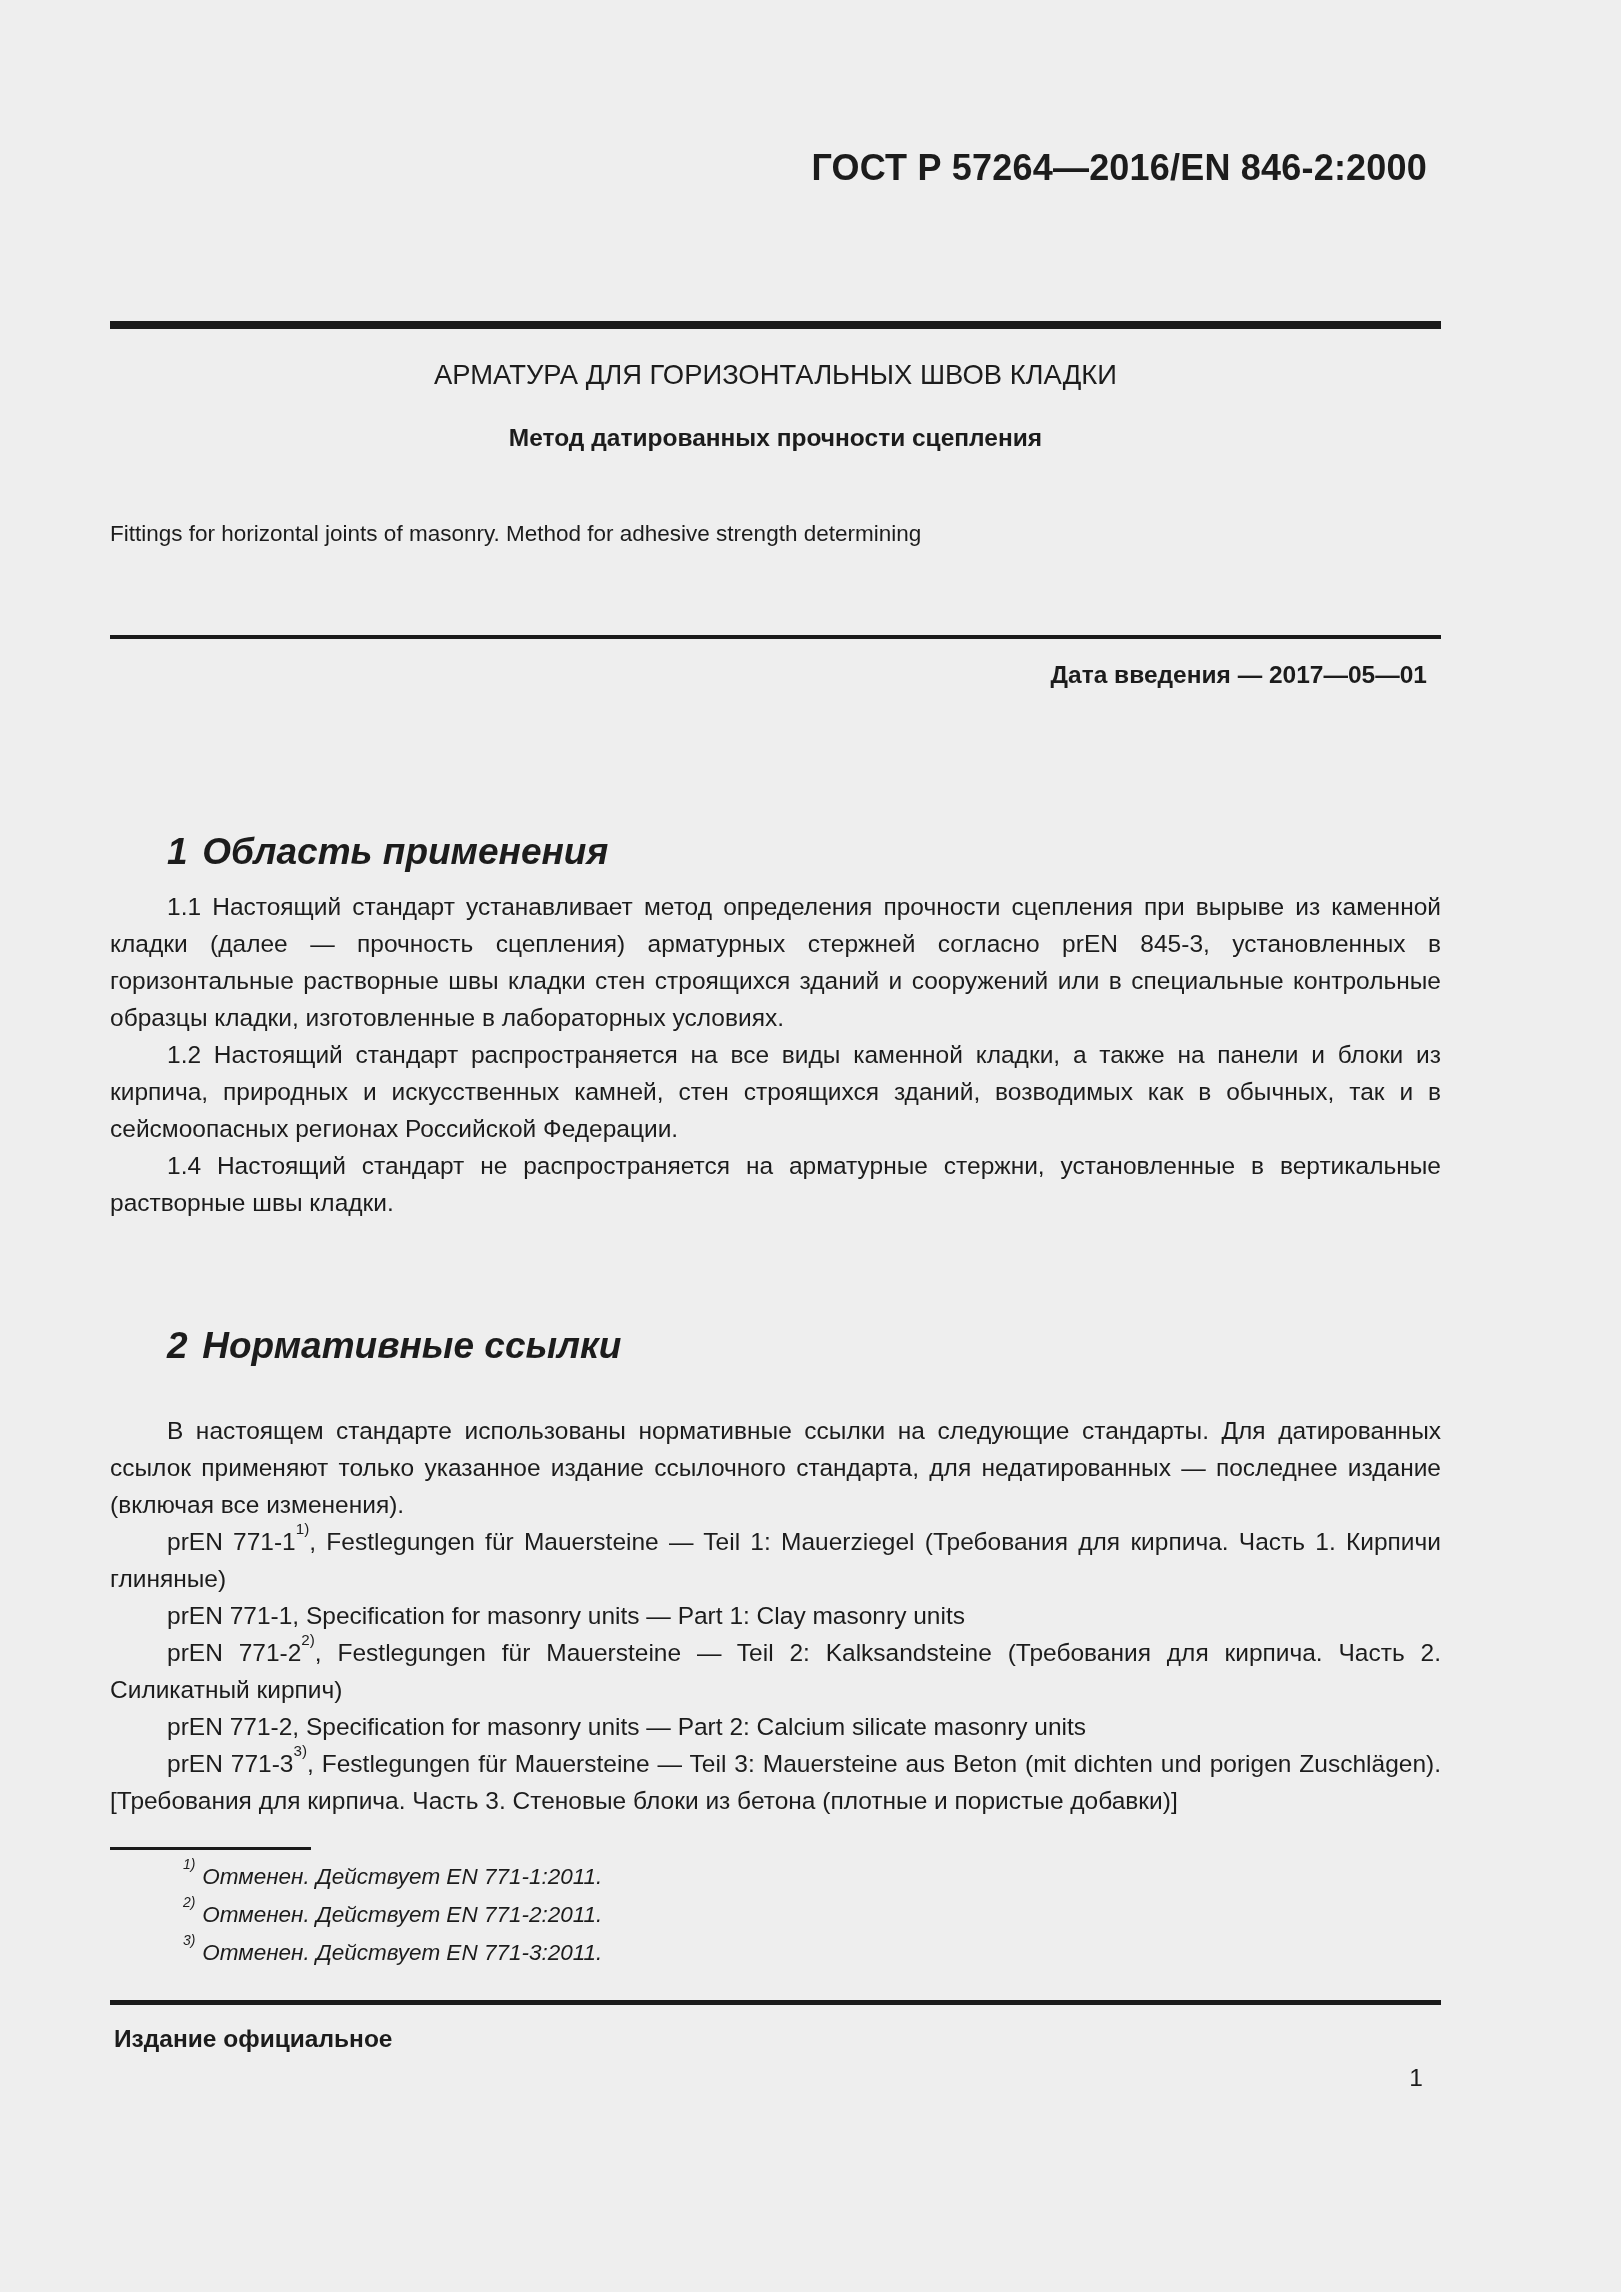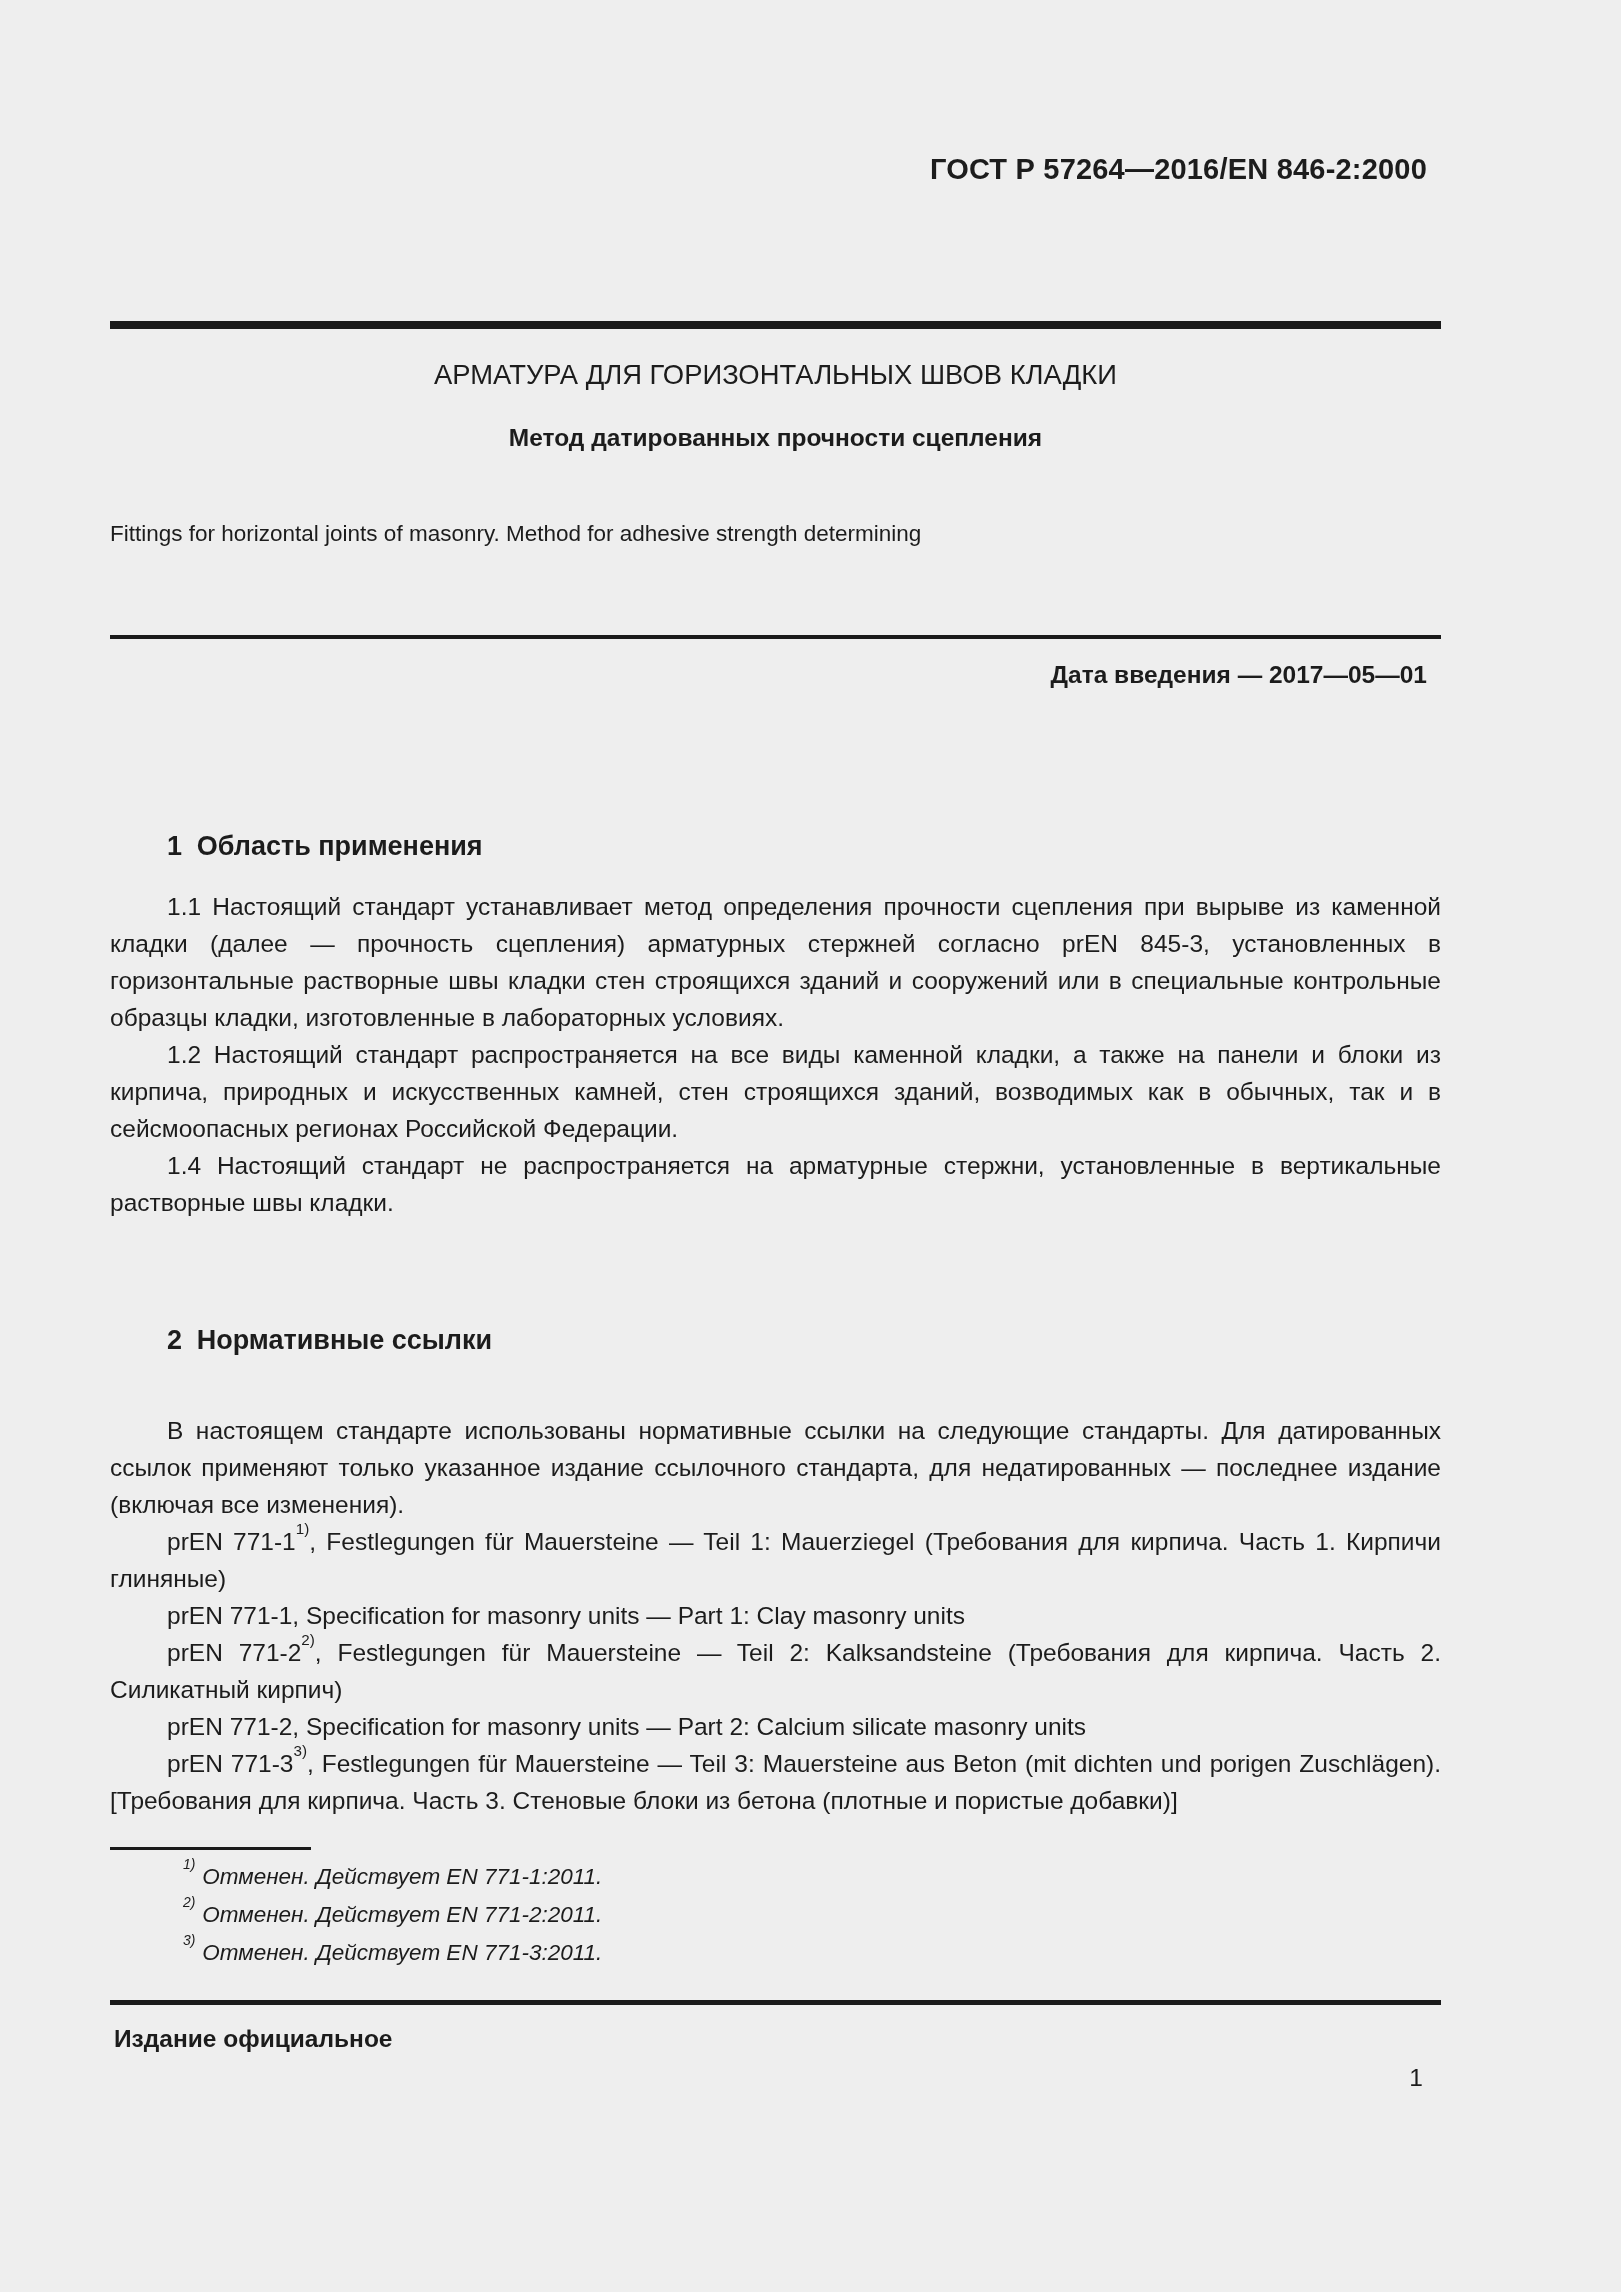--- a/index.html
+++ b/index.html
@@ -6,22 +6,22 @@
   body { background:#e4e4e4; }
   .page {
     position:relative;
     width:1621px; height:2293px;
     background:#eeeeee;
     color:#1c1c1c;
     font-family:"Liberation Sans", sans-serif;
     overflow:hidden;
   }
   .doc-number {
-    position:absolute; top:153px; right:194px;
-    font-size:29px; font-weight:bold; letter-spacing:0.2px;
+    position:absolute; top:147px; right:194px;
+    font-size:36px; font-weight:bold; letter-spacing:0.2px;
   }
   .natl {
     position:absolute; top:251px; left:110px; width:1331px;
     text-align:center; font-size:25.5px; font-weight:bold;
     letter-spacing:12.7px; word-spacing:15.7px; white-space:nowrap;
   }
   .rule { position:absolute; left:110px; width:1331px; background:#1a1a1a; }
   .rule-thick  { top:321px; height:7.8px; }
   .rule-mid    { top:635px; height:3.9px; }
   .rule-bottom { top:2000px; height:4.9px; }
@@ -36,21 +36,21 @@
   .title-en {
     position:absolute; top:521px; left:110px; width:1331px;
     font-size:22.5px; font-weight:normal;
   }
   .date-line {
     position:absolute; top:661px; right:194px;
     font-size:24.5px; font-weight:bold;
   }
   .sec-heading {
     position:absolute; left:167px;
-    font-size:27px; font-weight:bold;
+    font-size:37px; font-weight:bold;font-style:italic;
   }
   .sec-heading .hgap { display:inline-block; width:14.7px; }
   .sec1-heading { top:831px; }
   .sec2-heading { top:1325px; }
   .body-block {
     position:absolute; left:110px; width:1331px;
     font-size:24.5px; line-height:37px;
   }
   .sec1-body { top:888px; }
   .sec2-body { top:1402px;margin-top:10px; }

